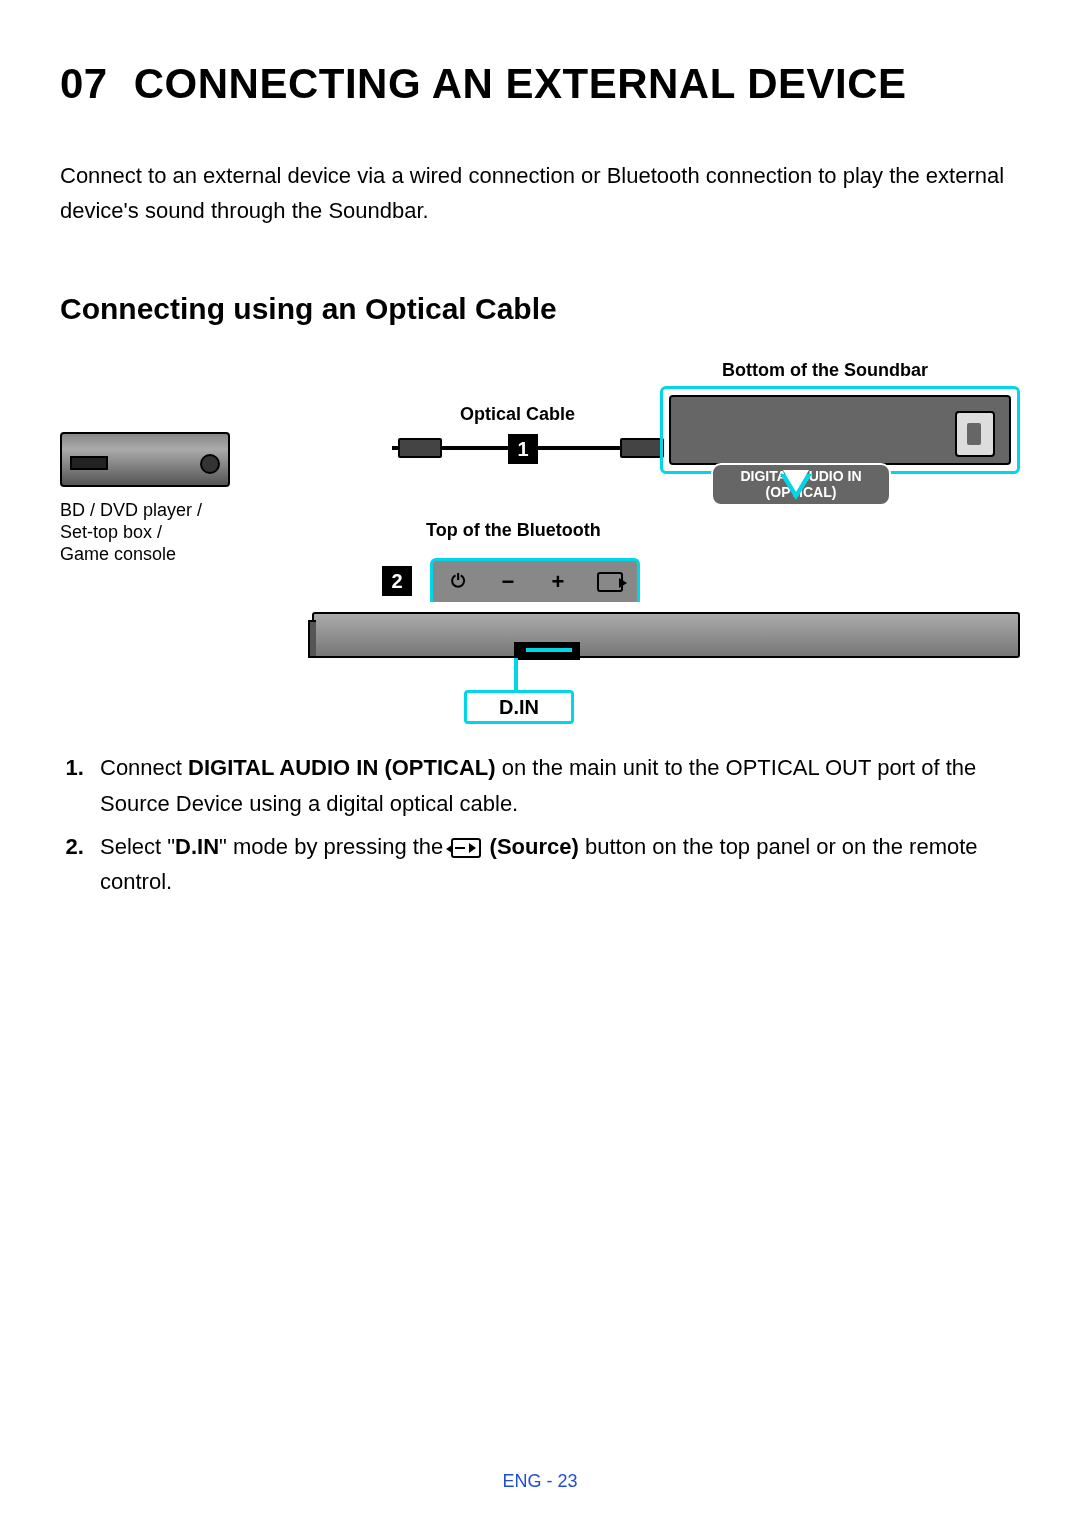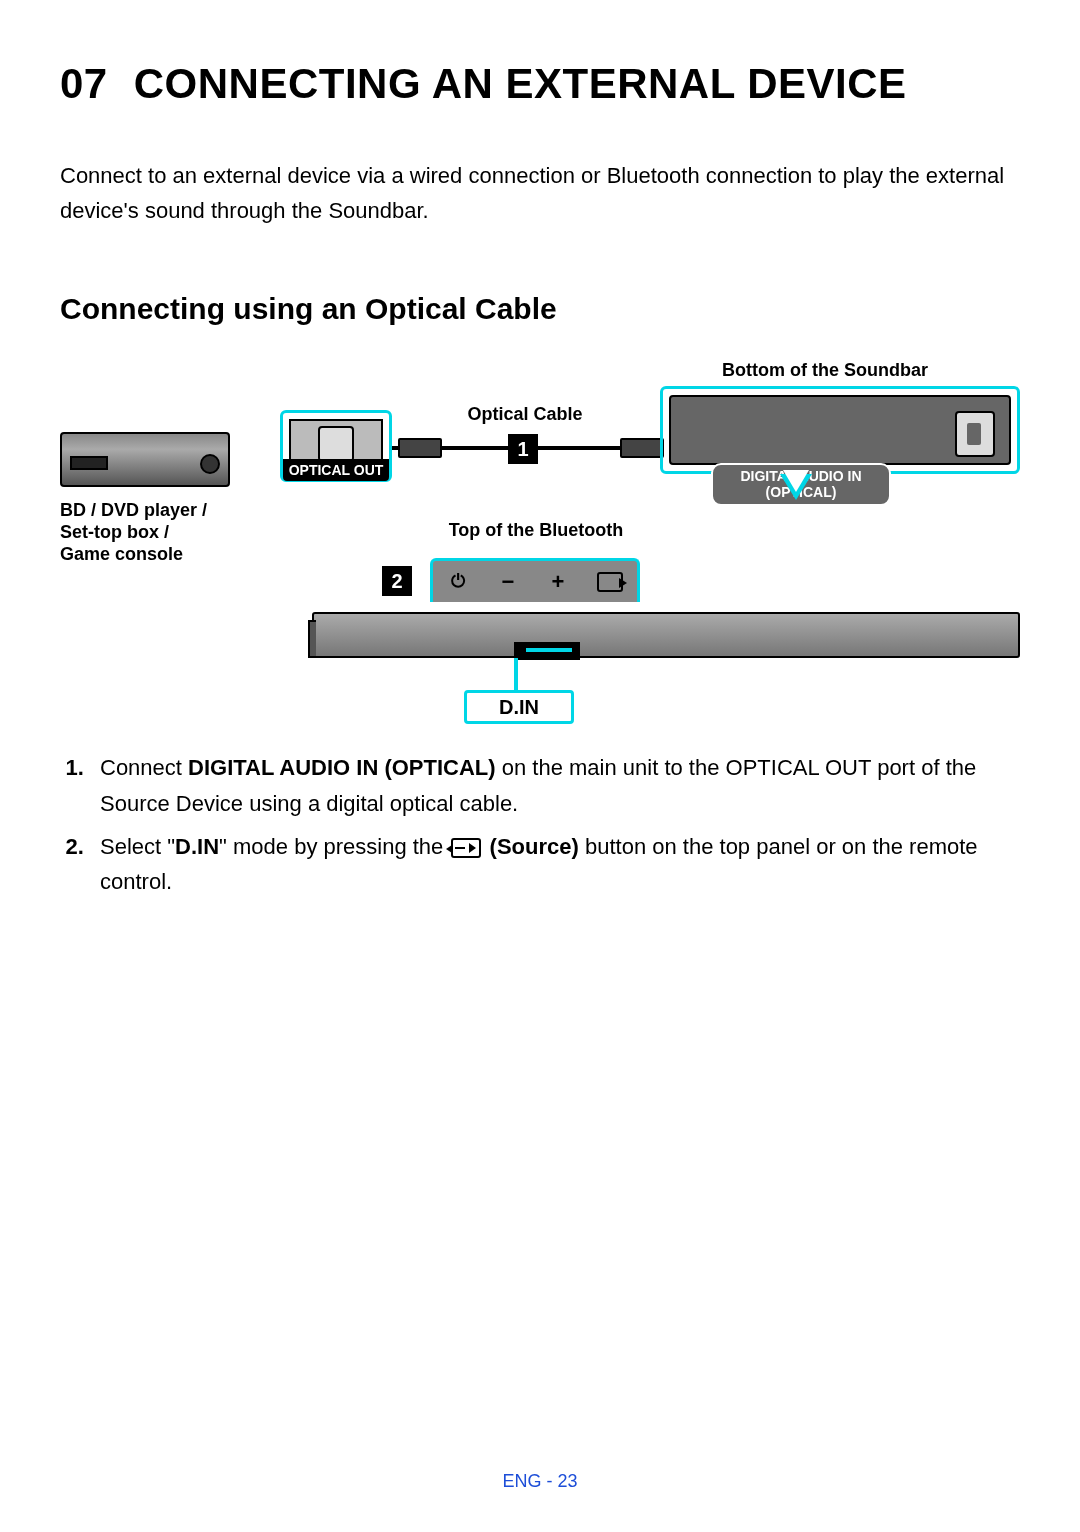--- a/index.html
+++ b/index.html
@@ -9,21 +9,21 @@
   .chapter-title { font-size: 42px; font-weight: 700; letter-spacing: 0.5px; margin-bottom: 50px; }
   .chapter-num { display: inline-block; margin-right: 26px; }
 
   .intro { font-size: 22px; line-height: 1.6; margin-bottom: 64px; }
 
   .section-title { font-size: 30px; font-weight: 700; margin-bottom: 34px; }
 
   .diagram { position: relative; width: 960px; height: 360px; margin: 0 auto 30px auto; }
 
   
-  .lbl { position: absolute; font-size: 18px; font-weight: 700; line-height: 1.2; text-align: center; }
+  .lbl { position: absolute; font-size: 18px; font-weight: 700; line-height: 1.2; }
 
   
   .device { position: absolute; left: 0; top: 72px; width: 170px; height: 55px;
     border: 2px solid #000; border-radius: 4px;
     background: linear-gradient(#888,#aaa 30%,#555); }
   .device::before { content:""; position:absolute; left:8px; top:22px; width:34px; height:10px; border:2px solid #000; background:#222; }
   .device::after { content:""; position:absolute; right:8px; top:20px; width:16px; height:16px; border:2px solid #000; border-radius:50%; background:#333; }
 
   .device-label { left: 0; top: 140px; width: 180px; text-align: left; }
 
@@ -106,30 +106,24 @@
 
   <p class="intro">Connect to an external device via a wired connection or Bluetooth connection to play the external device's sound through the Soundbar.</p>
 
   <h2 class="section-title">Connecting using an Optical Cable</h2>
 
   <div class="diagram">
 
     <div class="lbl bottom-caption">Bottom of the Soundbar</div>
 
     <div class="device"></div>
-    <div class="lbl device-label" style="white-space:pre-line; font-weight:700;">BD / DVD player /
+    <div class="lbl device-label" style="white-space:pre-line; font-weight:400;">BD / DVD player /
 Set-top box /
 Game console</div>
 
-    <div class="callout optical-out">
-      <div class="optical-out-inner">
-        <div class="optical-out-shape"></div>
-      </div>
-      <div class="optical-out-label">OPTICAL OUT</div>
-    </div>
 
     <div class="lbl caption-optical-cable">Optical Cable</div>
 
     <div class="cable-line"></div>
     <div class="plug l"></div>
     <div class="plug r"></div>
     <div class="step-badge b1">1</div>
 
     <div class="callout soundbar-panel">
       <div class="soundbar-panel-inner">

